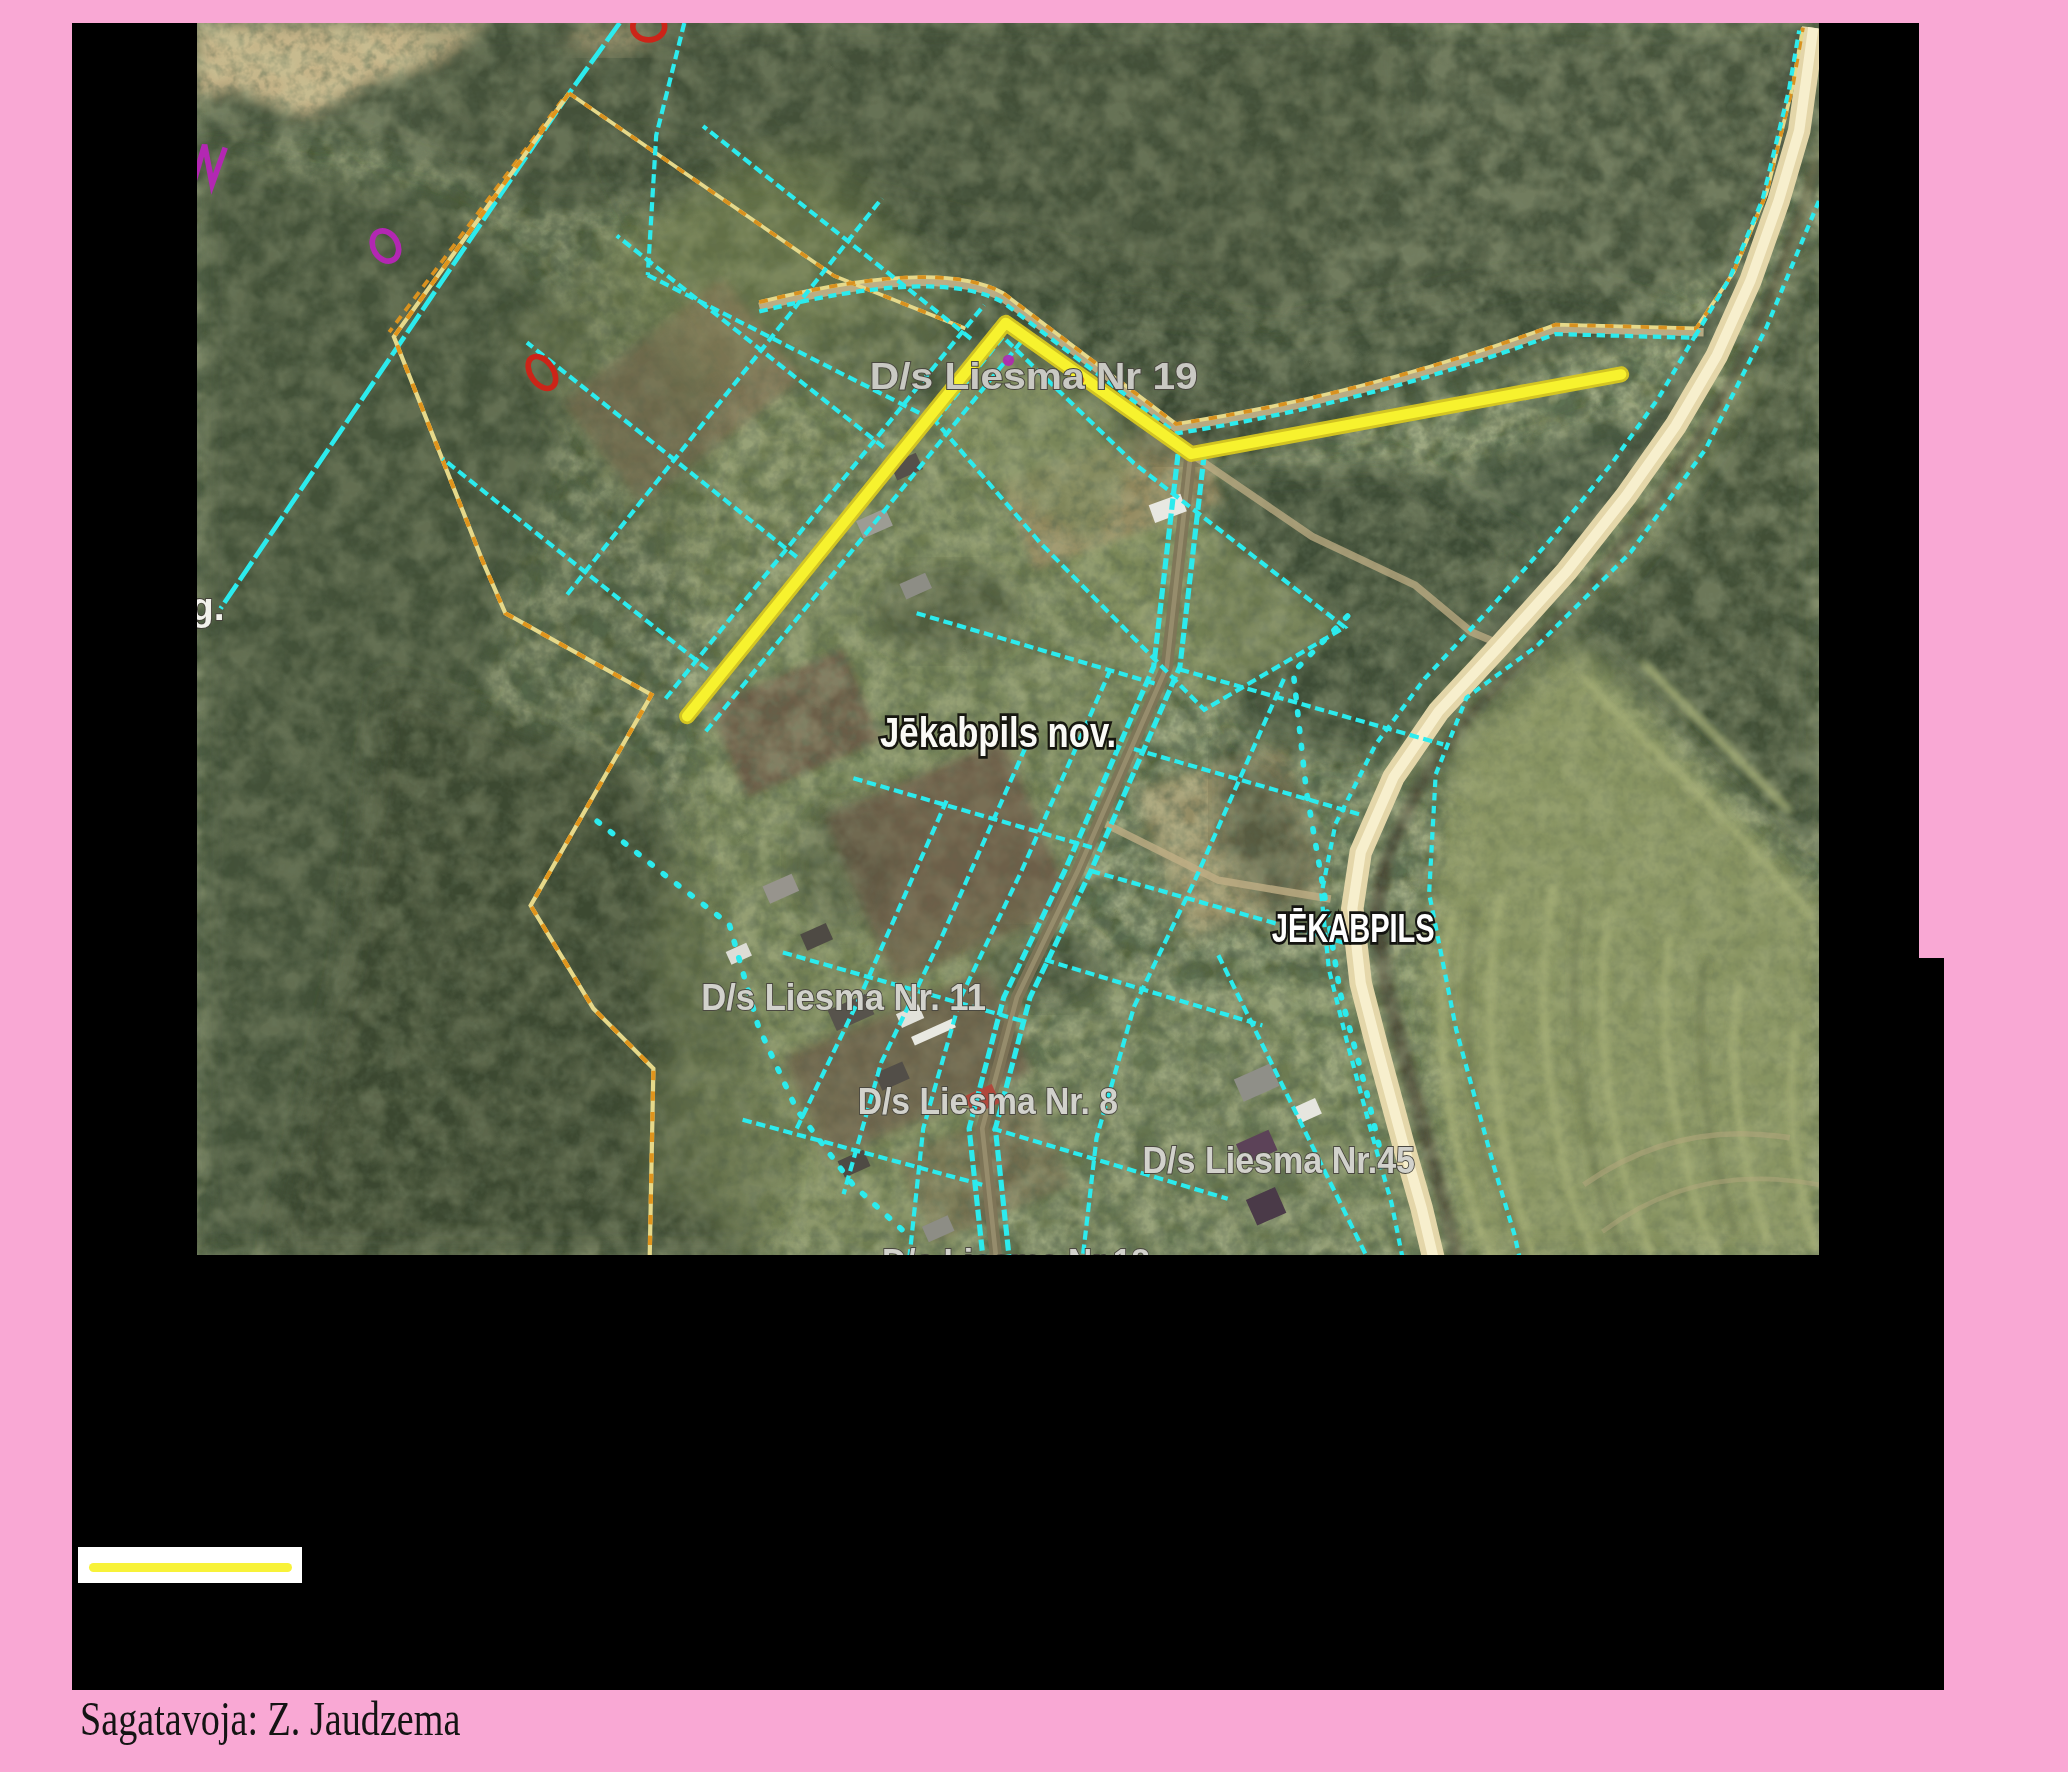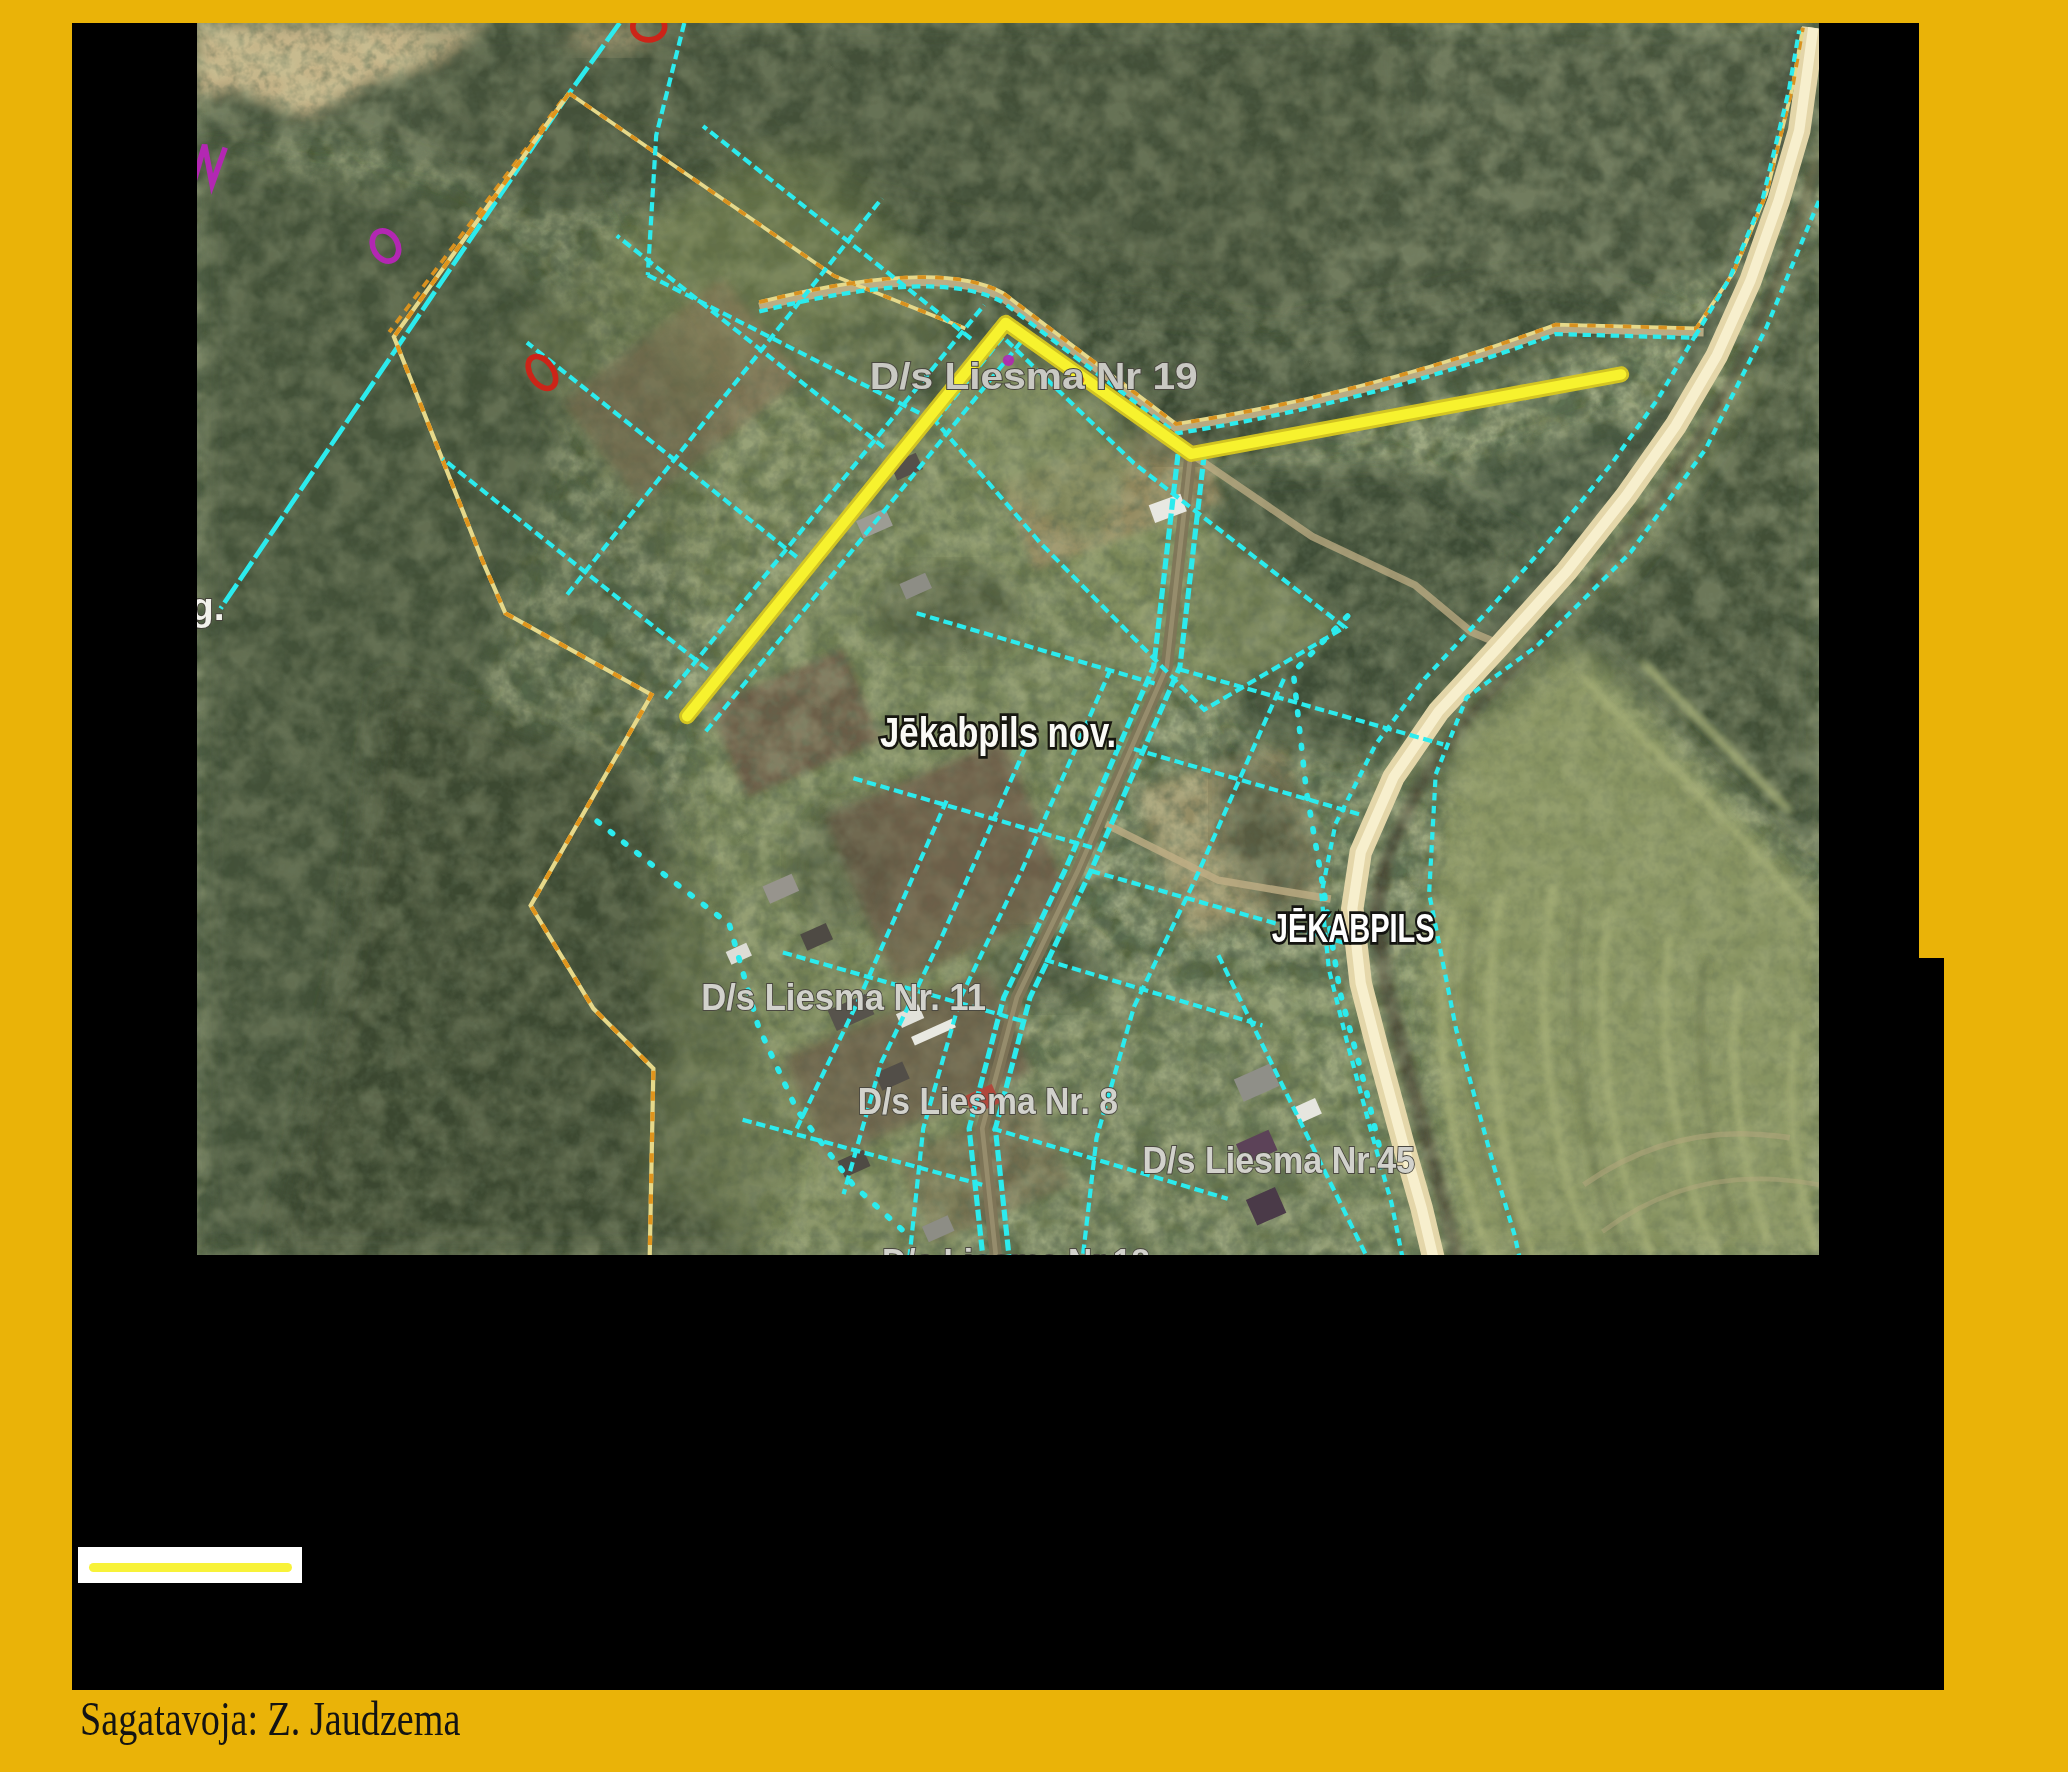--- a/index.html
+++ b/index.html
@@ -1,16 +1,16 @@
 <!DOCTYPE html>
 <html style="font-size:15px"><head>
 <meta charset="utf-8">
 <style>
   html,body{margin:0;padding:0;background:#ffffff;}
-  #page{position:relative;width:2069px;height:1773px;background:#eab308;overflow:hidden;
+  #page{position:relative;width:2069px;height:1773px;background:#f9a8d4;overflow:hidden;
         font-family:"Liberation Sans", sans-serif;}
   .abs{position:absolute;}
 </style>
 </head>
 <body>
 <div id="page">
 
   <div class="abs" style="left:72px;top:23.4px;width:1847px;height:1667px;background:#000;"></div>
 
   <div class="abs" style="left:1919px;top:958px;width:25px;height:732px;background:#000;"></div>

